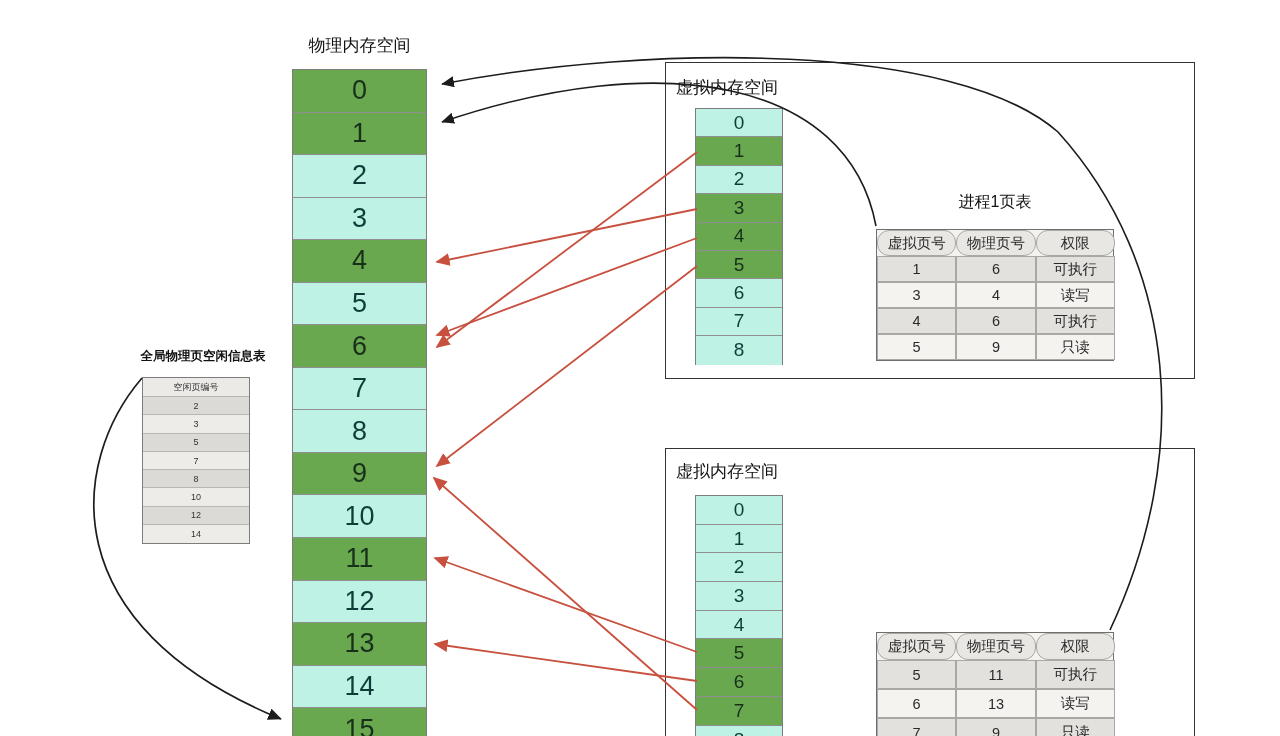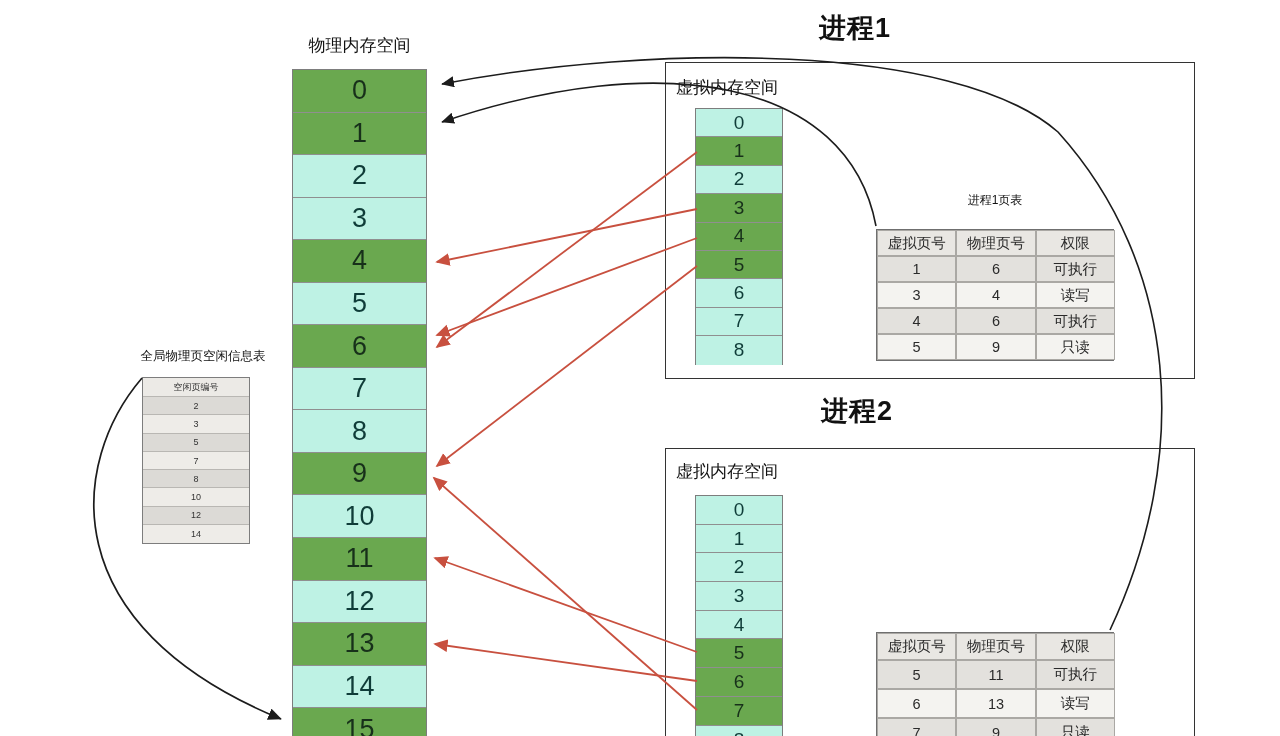--- a/index.html
+++ b/index.html
@@ -19,32 +19,32 @@
   .cell.free{background:#bef2e4;color:#0f3c38;}
   .pcol{left:292px;top:69px;width:135px;height:682px;}
   .pcol .cell{height:42.55px;font-size:27px;}
   .vcol1{left:695px;top:108px;width:88px;height:257px;}
   .vcol1 .cell{height:28.4px;font-size:19px;}
   .vcol2{left:695px;top:495px;width:88px;height:259px;}
   .vcol2 .cell{height:28.7px;font-size:19px;}
   
   .coltitle{font-size:17px;text-align:center;color:#111;font-family:Liberation Mono, monospace;}
   .proctitle{font-size:27px;font-weight:bold;text-align:center;color:#111;letter-spacing:1px;}
-  .tabletitle{font-size:12px;text-align:center;color:#111;}
+  .tabletitle{font-size:16px;text-align:center;color:#111;}
   .freetitle{font-size:12.5px;text-align:center;color:#111;}
   
   .procbox{position:absolute;box-sizing:border-box;border:1.5px solid #333;background:transparent;}
   
   .pagetable{position:absolute;box-sizing:border-box;border:1px solid #6f6f6f;display:grid;
     grid-template-columns:79.3px 79.3px 79.4px;background:#f4f3f0;}
   .pagetable .tcell{
     box-sizing:border-box;border:1px solid #aaa8a4;display:flex;align-items:center;justify-content:center;
     font-size:14.5px;color:#2a2a2a;
   }
-  .pagetable .hdr{background:#e9e7e3;}
+  .pagetable .hdr{background:#e9e7e3;border-radius:12px;}
   .pagetable .odd{background:#e3e1dd;}
   .pagetable .even{background:#f4f3f0;}
   .pt1 .tcell{height:26px;}
   .pt2 .hcell{height:27px;}
   .pt2 .dcell{height:29px;}
   
   .freetable{position:absolute;left:142px;top:377px;width:108px;box-sizing:border-box;
     border:1px solid #7d7d7d;background:#eeece8;}
   .freetable .frow{
     box-sizing:border-box;height:18.3px;display:flex;align-items:center;justify-content:center;
@@ -55,21 +55,21 @@
   .freetable .fb{background:#eeece8;}
   .freetable .frow:last-child{border-bottom:none;}
   
   .overlay{position:absolute;left:0;top:0;z-index:10;pointer-events:none;}
 </style>
 </head>
 <body>
 
 <div class="canvas">
 
-  <div class="abs freetitle" style="left:118px;top:348px;width:170px;">全局物理页空闲信息表</div>
+  <div class="abs freetitle" style="left:118px;top:348px;width:170px;font-weight:bold;">全局物理页空闲信息表</div>
   <div class="freetable">
     <div class="frow fhdr">空闲页编号</div>
     <div class="frow fa">2</div>
     <div class="frow fb">3</div>
     <div class="frow fa">5</div>
     <div class="frow fb">7</div>
     <div class="frow fa">8</div>
     <div class="frow fb">10</div>
     <div class="frow fa">12</div>
     <div class="frow fb">14</div>
@@ -88,21 +88,20 @@
     <div class="cell free">8</div>
     <div class="cell used">9</div>
     <div class="cell free">10</div>
     <div class="cell used">11</div>
     <div class="cell free">12</div>
     <div class="cell used">13</div>
     <div class="cell free">14</div>
     <div class="cell used">15</div>
   </div>
 
-  <div class="abs proctitle" style="left:770px;top:10px;width:170px;">进程1</div>
   <div class="procbox" style="left:665px;top:62px;width:530px;height:317px;"></div>
   <div class="abs coltitle" style="left:676px;top:76px;width:130px;text-align:left;">虚拟内存空间</div>
   <div class="memcol vcol1">
     <div class="cell free">0</div>
     <div class="cell used">1</div>
     <div class="cell free">2</div>
     <div class="cell used">3</div>
     <div class="cell used">4</div>
     <div class="cell used">5</div>
     <div class="cell free">6</div>
@@ -121,21 +120,20 @@
     <div class="tcell even">4</div>
     <div class="tcell even">读写</div>
     <div class="tcell odd">4</div>
     <div class="tcell odd">6</div>
     <div class="tcell odd">可执行</div>
     <div class="tcell even">5</div>
     <div class="tcell even">9</div>
     <div class="tcell even">只读</div>
   </div>
 
-  <div class="abs proctitle" style="left:772px;top:393px;width:170px;">进程2</div>
   <div class="procbox" style="left:665px;top:448px;width:530px;height:300px;"></div>
   <div class="abs coltitle" style="left:676px;top:460px;width:130px;text-align:left;">虚拟内存空间</div>
   <div class="memcol vcol2">
     <div class="cell free">0</div>
     <div class="cell free">1</div>
     <div class="cell free">2</div>
     <div class="cell free">3</div>
     <div class="cell free">4</div>
     <div class="cell used">5</div>
     <div class="cell used">6</div>

